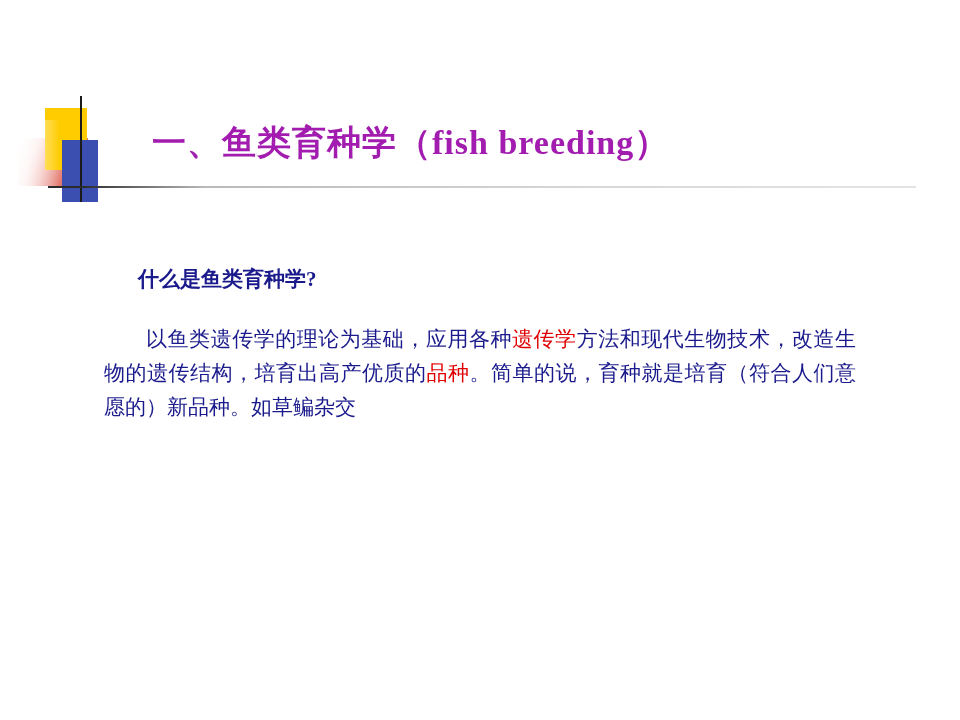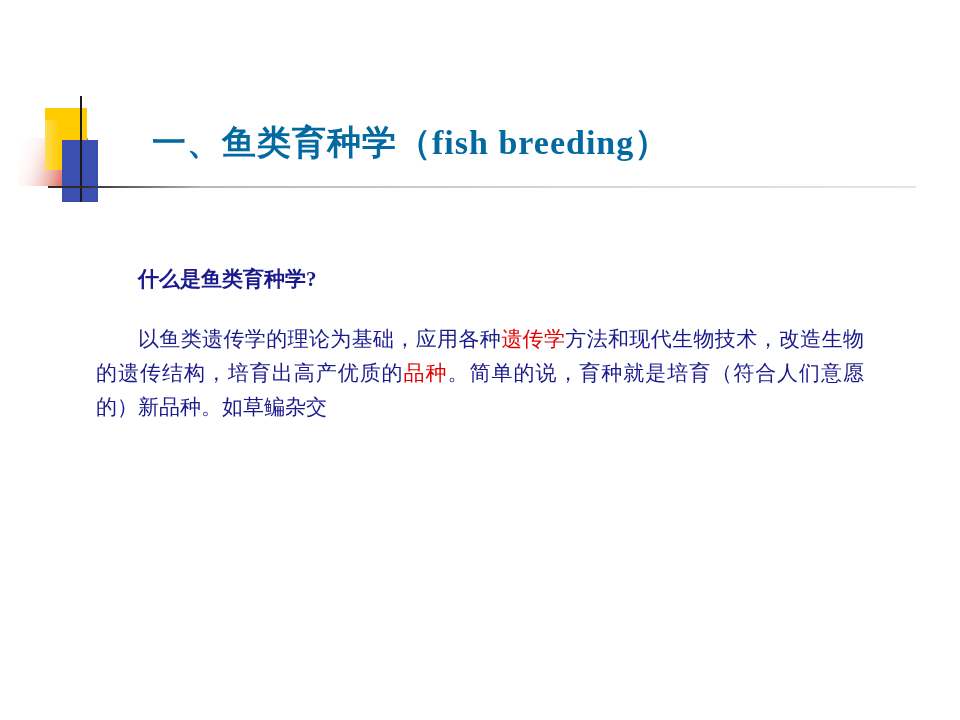--- a/index.html
+++ b/index.html
@@ -80,21 +80,21 @@
   }
 
   
   .title {
     position: absolute;
     left: 152px;
     top: 120px;
     font-family: "Liberation Serif", serif;
     font-size: 34px;
     font-weight: bold;
-    color: #0369a1;
+    color: #a21caf;
     letter-spacing: 1px;
     white-space: nowrap;
   }
   .title .latin {
     font-family: "Liberation Serif", serif;
   }
 
   
   .body-block {
     position: absolute;
@@ -105,21 +105,21 @@
     font-family: "Liberation Serif", serif;
     font-size: 21px;
     line-height: 1.62;
   }
   .q-line {
     margin: 0 0 26px 0;
     text-indent: 2em;
     font-weight: bold;
   }
   .para {
-    margin: 0;
+    margin: 8px;
     text-indent: 2em;
     text-align: justify;
     font-weight: normal;
   }
   .hl {
     color: #e00000;
   }
 </style>
 </head>
 <body>

